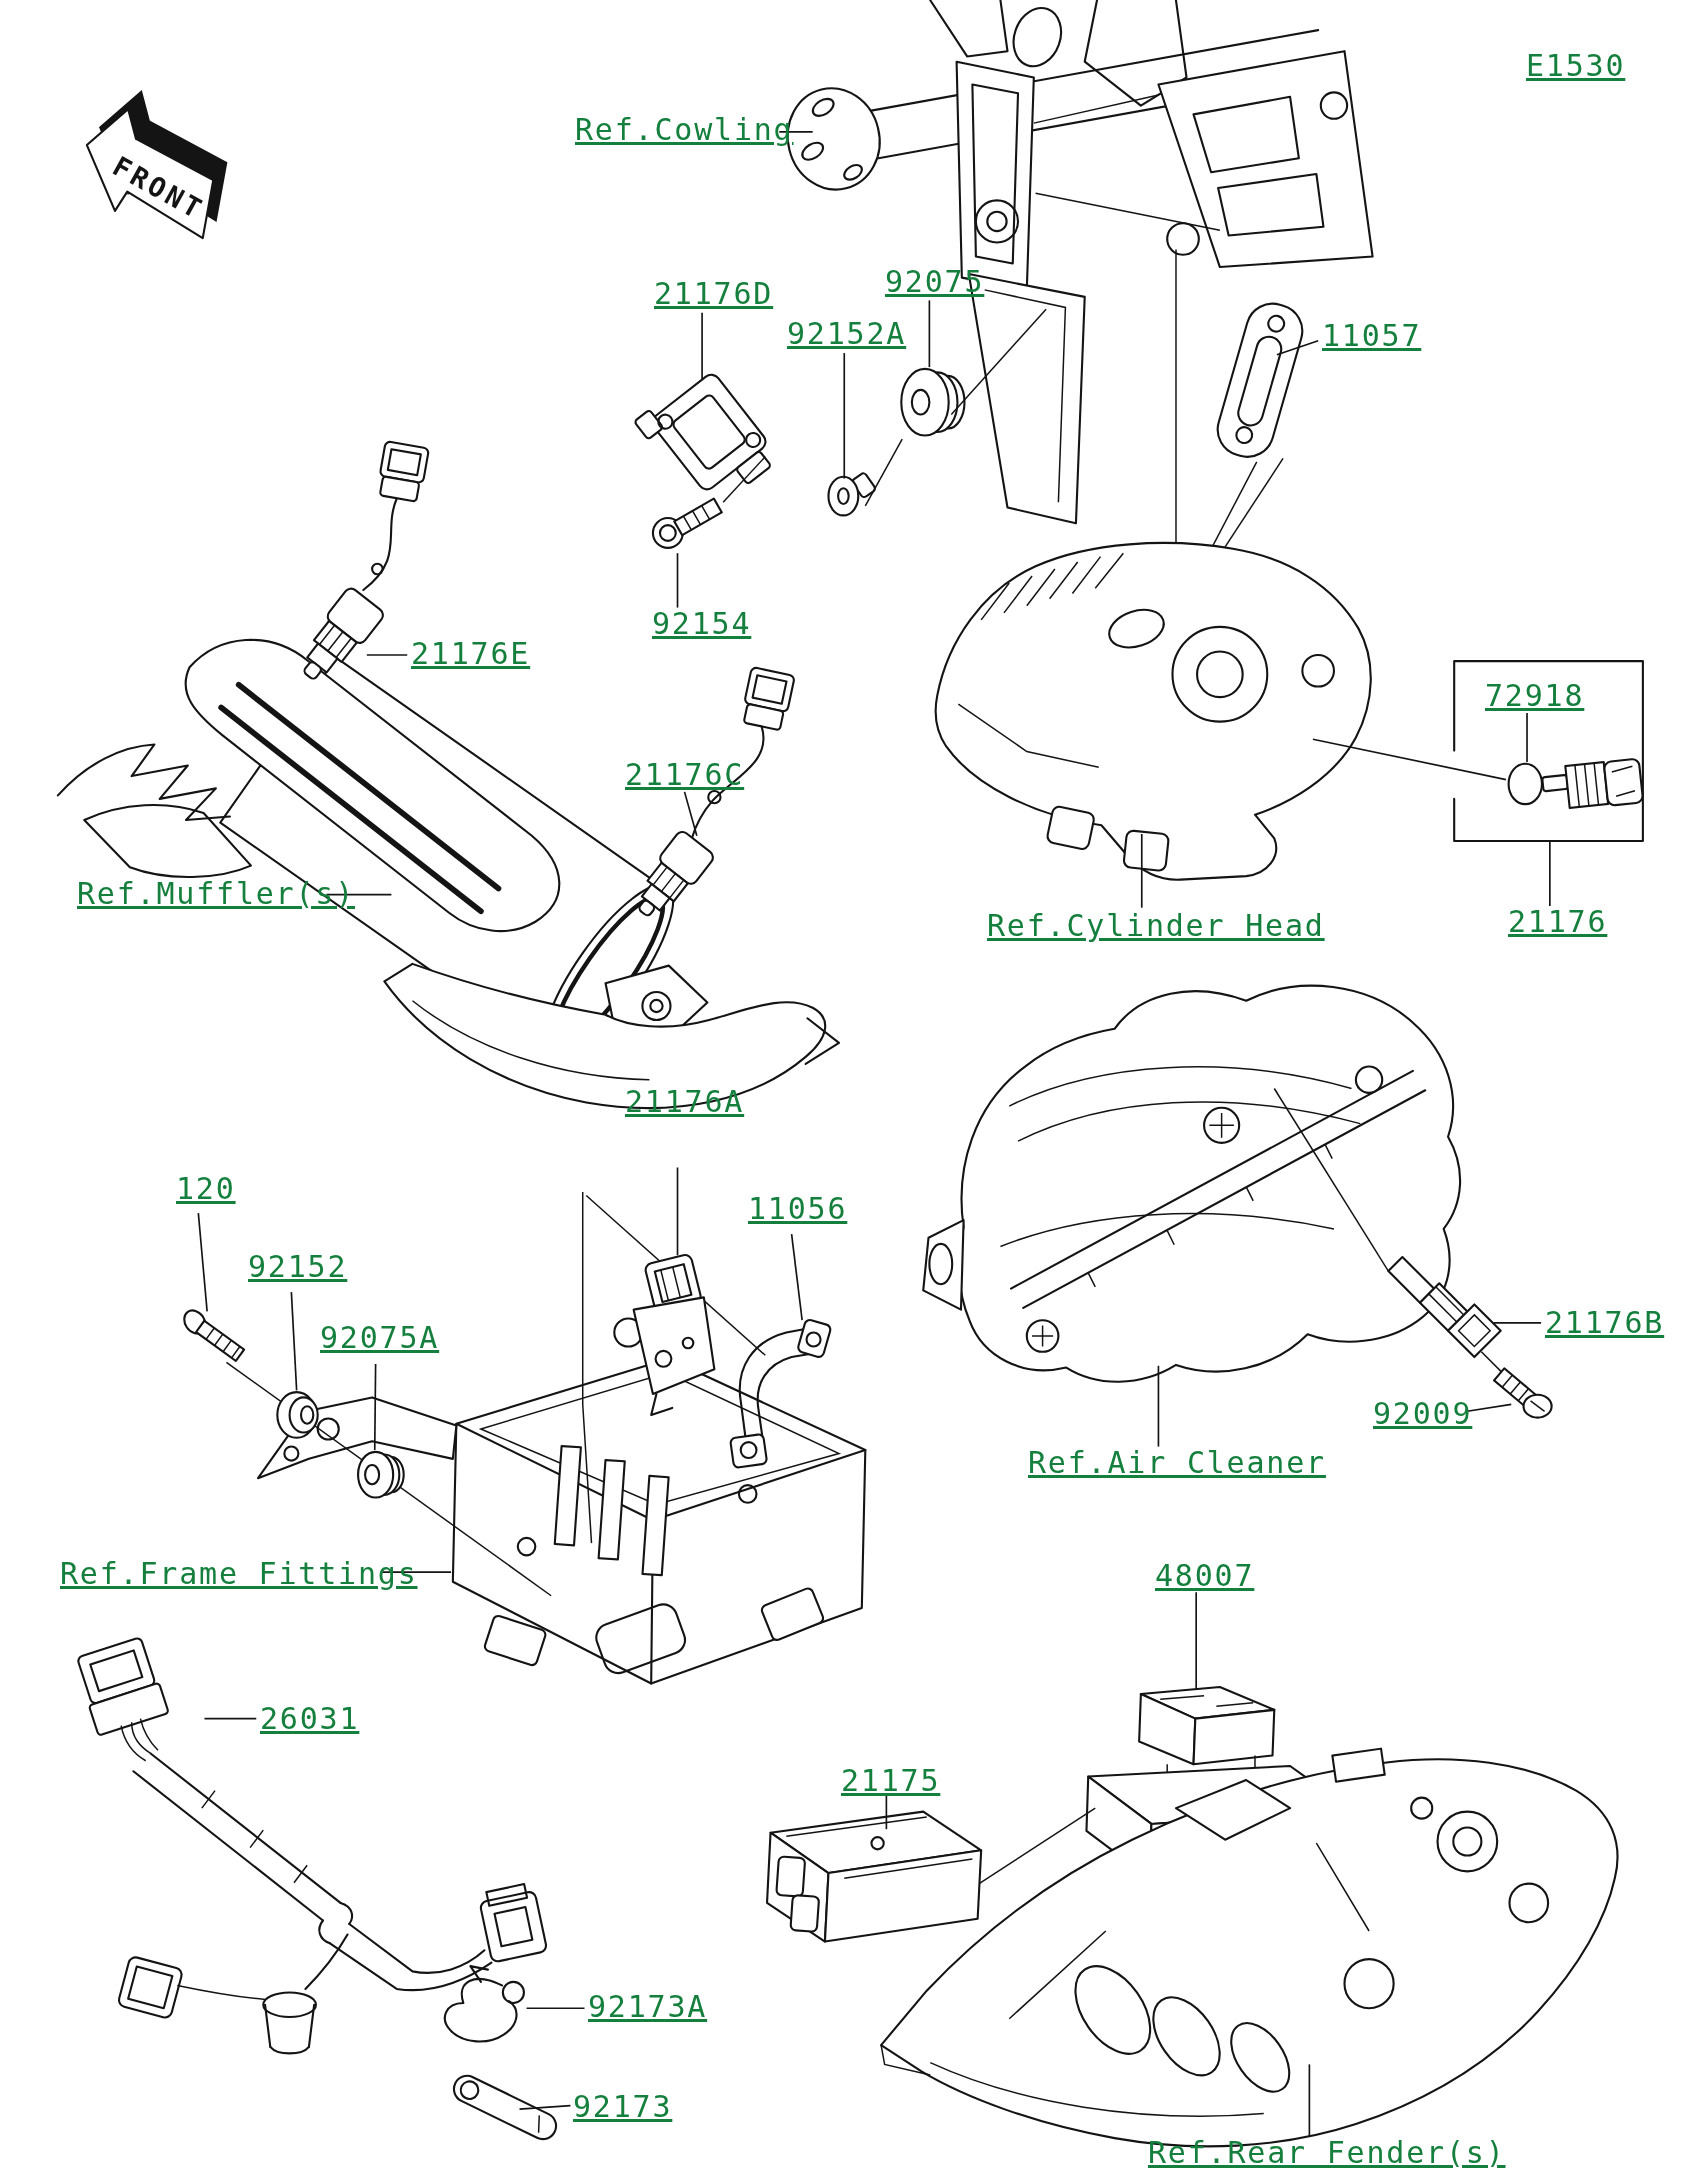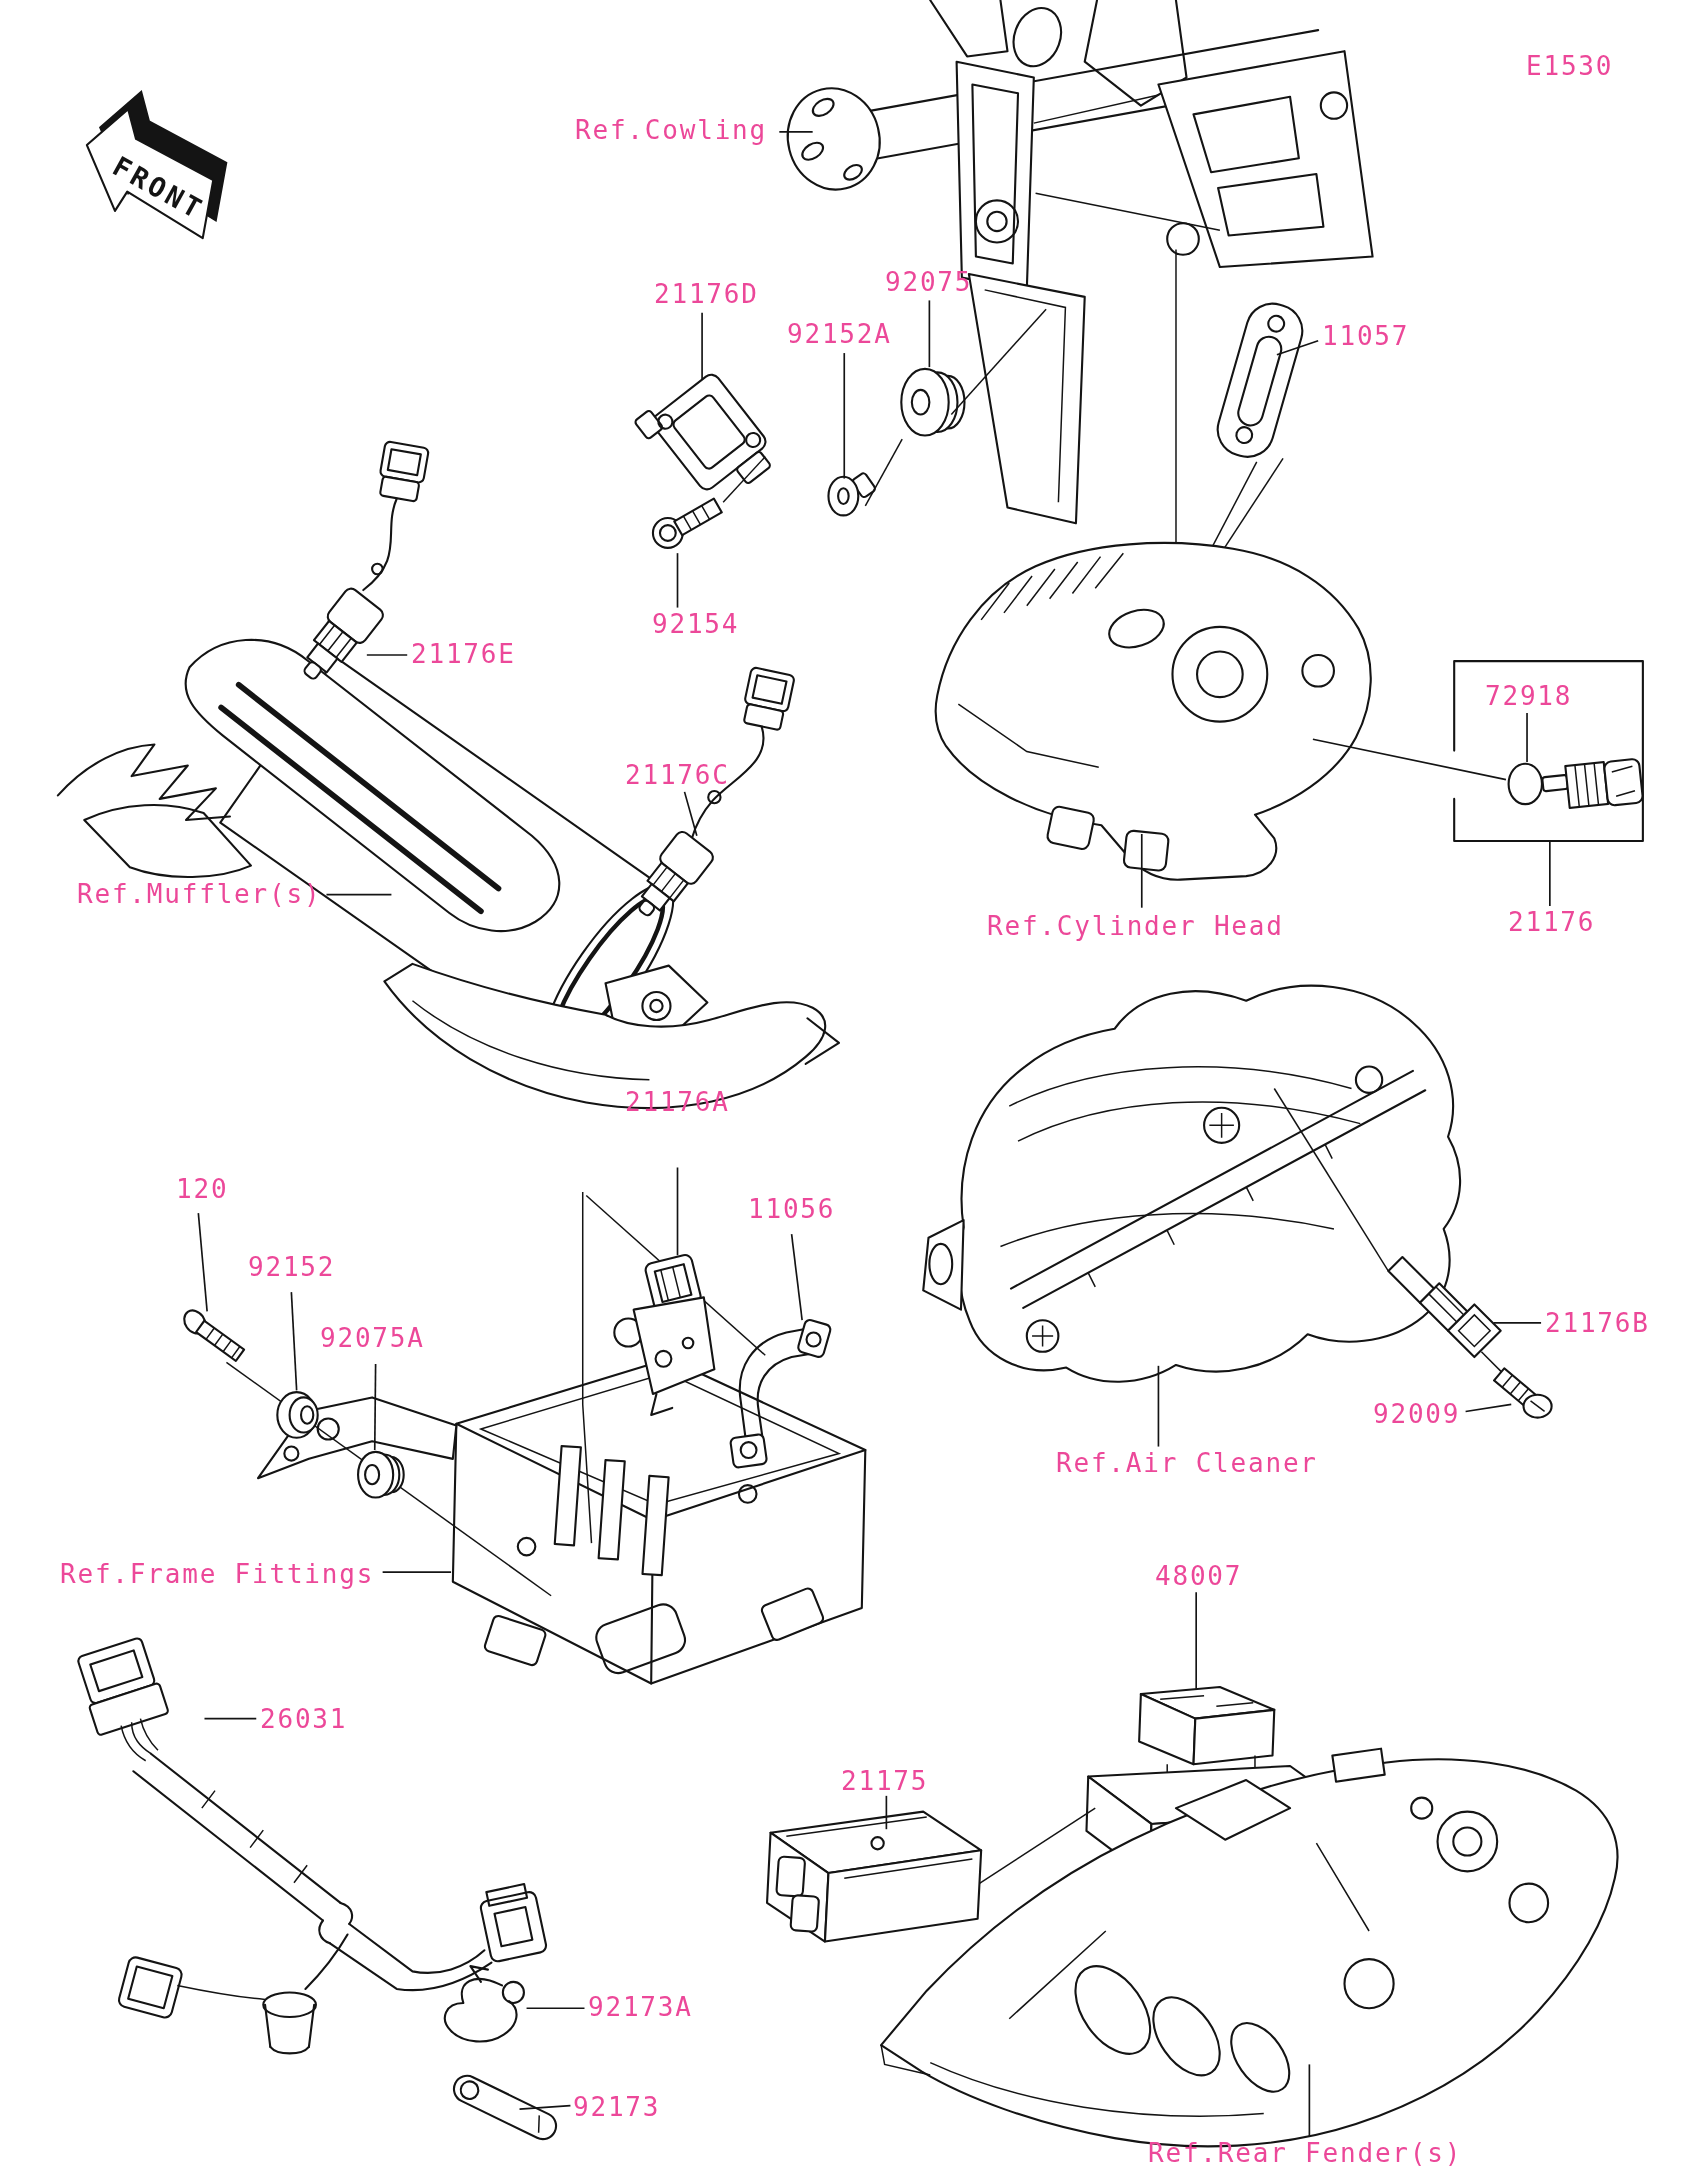--- a/index.html
+++ b/index.html
@@ -1,20 +1,20 @@
 <!DOCTYPE html>
 <html style="font-size:14px"><head>
 <meta charset="utf-8">
 <style>
   html,body{margin:0;padding:0;background:#fff;}
   .canvas{position:relative;width:1685px;height:2177px;background:#fff;overflow:hidden;
           font-family:"DejaVu Sans Mono",monospace;}
   .canvas svg{position:absolute;left:0;top:0;}
-  .callout,.ref{position:absolute;font-size:26px;line-height:26px;letter-spacing:1.8px;
-          color:#ec4899;white-space:pre;}
+  .callout,.ref{position:absolute;font-size:30px;line-height:26px;letter-spacing:1.8px;
+          color:#15803d;white-space:pre;text-decoration:underline;}
   
   .ln{stroke:#141414;stroke-width:2.4;fill:none;stroke-linecap:round;stroke-linejoin:round;}
   .solid{stroke:#141414;stroke-width:2.4;fill:#ffffff;stroke-linejoin:round;}
   .lead{stroke:#141414;stroke-width:1.9;fill:none;}
   .thin{stroke:#141414;stroke-width:1.7;fill:none;}
   .stripe{stroke:#141414;stroke-width:6.5;fill:none;stroke-linecap:round;}
   .blk{fill:#141414;stroke:#141414;stroke-width:2;}
   .fat{stroke:#141414;stroke-width:5;fill:none;}
 </style>
 </head>
@@ -402,21 +402,21 @@
   <div class="callout" style="left:1485px;top:683px">72918</div>
   <div class="ref" style="left:987px;top:913px">Ref.Cylinder Head</div>
   <div class="callout" style="left:1508px;top:909px">21176</div>
   <div class="callout" style="left:625px;top:1089px">21176A</div>
   <div class="callout" style="left:748px;top:1196px">11056</div>
   <div class="callout" style="left:176px;top:1176px">120</div>
   <div class="callout" style="left:248px;top:1254px">92152</div>
   <div class="callout" style="left:320px;top:1325px">92075A</div>
   <div class="callout" style="left:1545px;top:1310px">21176B</div>
   <div class="callout" style="left:1373px;top:1401px">92009</div>
-  <div class="ref" style="left:1056px;top:1450px">Ref.Air Cleaner</div>
+  <div class="ref" style="left:1028px;top:1450px">Ref.Air Cleaner</div>
   <div class="ref" style="left:60px;top:1561px">Ref.Frame Fittings</div>
   <div class="callout" style="left:1155px;top:1563px">48007</div>
   <div class="callout" style="left:260px;top:1706px">26031</div>
   <div class="callout" style="left:841px;top:1768px">21175</div>
   <div class="callout" style="left:588px;top:1994px">92173A</div>
   <div class="callout" style="left:573px;top:2094px">92173</div>
   <div class="ref" style="left:1148px;top:2140px">Ref.Rear Fender(s)</div>
 </div>
 
 

